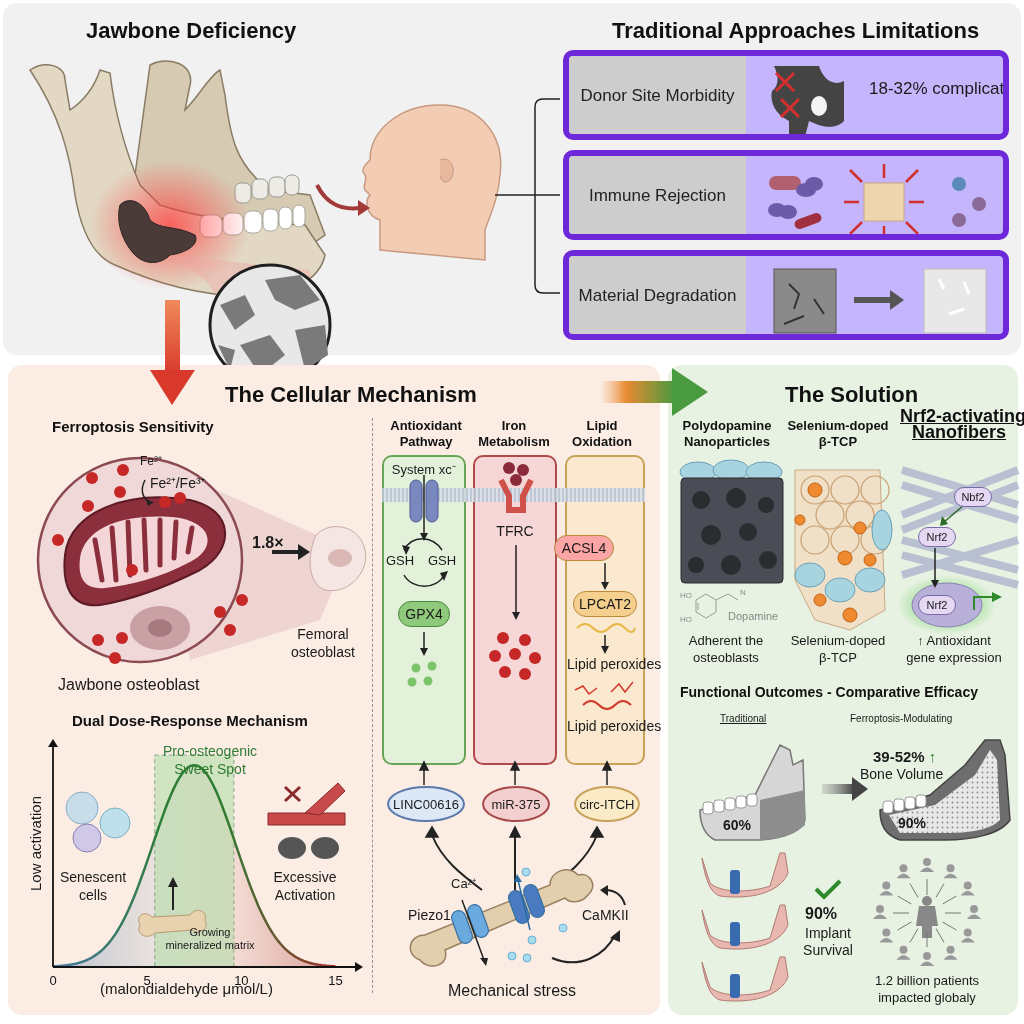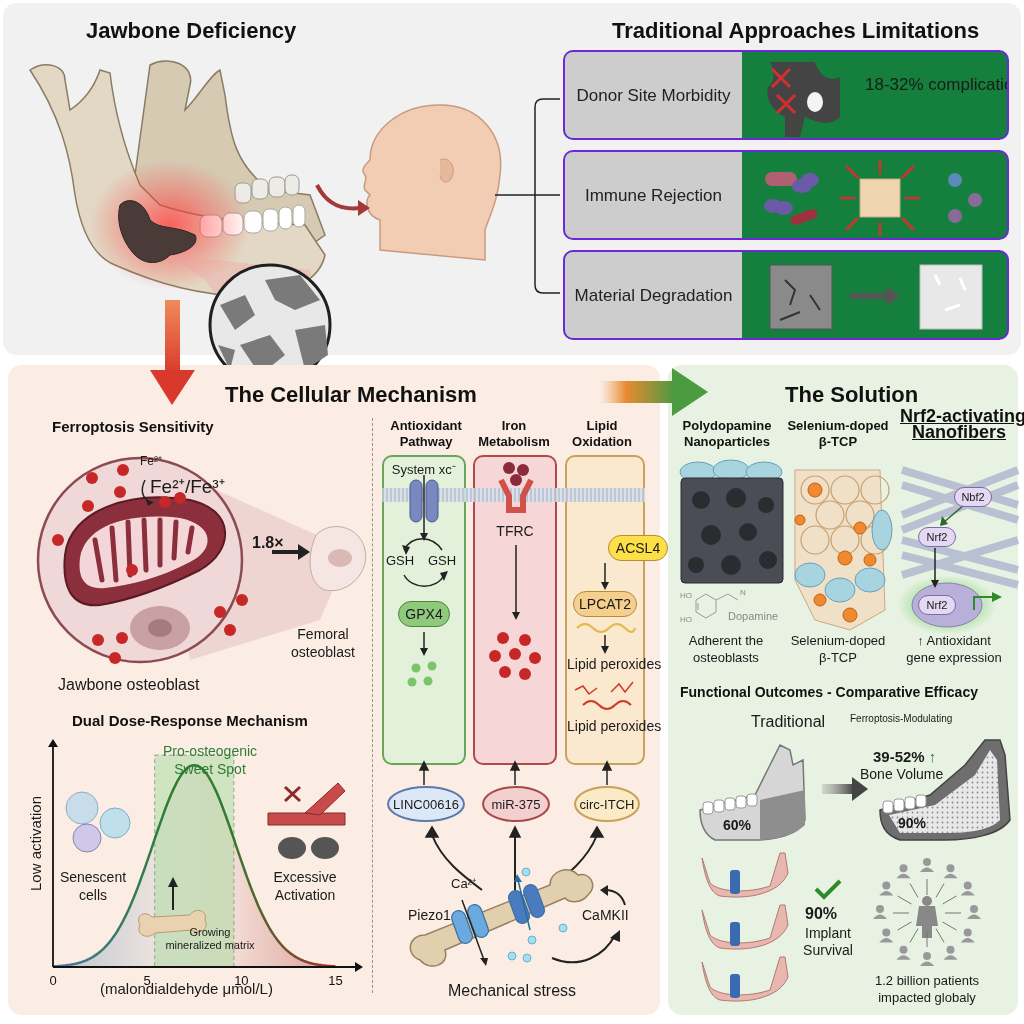--- a/index.html
+++ b/index.html
@@ -11,21 +11,21 @@
   #mech-panel { left: 8px; top: 365px; width: 652px; height: 650px; background: #fbede4; }
   #sol-panel { left: 668px; top: 365px; width: 350px; height: 650px; background: #e8f2e2; }
 
   .h-title { position: absolute; font-weight: bold; font-size: 22px; color: #111; white-space: nowrap; }
   .h-sub { position: absolute; font-weight: bold; font-size: 15px; color: #111; white-space: nowrap; text-align: center; line-height: 17px; }
   .txt { position: absolute; white-space: nowrap; text-align: center; }
 
   svg { position: absolute; overflow: visible; }
 
   
-  .lim-row { position: absolute; left: 563px; width: 446px; height: 90px; border: 2px solid #6d28d9; border-radius: 10px; background: #15803d; overflow: hidden; }
+  .lim-row { position: absolute; left: 563px; width: 446px; height: 90px; border: 6px solid #6d28d9; border-radius: 10px; background: #c4b5fd; overflow: hidden; }
   .lim-row .lim-label { position: absolute; left: 0; top: 0; width: 177px; height: 100%; background: #cdcdcd; display: flex; align-items: center; justify-content: center; text-align: center; font-size: 17px; line-height: 21px; color: #222; }
 
   
   .pbox { position: absolute; border-radius: 10px; border: 2px solid; }
   .pill { position: absolute; border-radius: 14px; border: 1.5px solid; font-size: 14px; text-align: center; display: flex; align-items: center; justify-content: center; }
   .oval { position: absolute; border-radius: 50%; border: 2px solid; font-size: 13px; display: flex; align-items: center; justify-content: center; }
 </style>
 </head>
 <body>
 
@@ -208,21 +208,21 @@
       <circle cx="95" cy="218" r="6"></circle>
   </g>
   <path d="M125 40 C120 50,122 58,130 62" stroke="#222" stroke-width="1.5" fill="none"></path>
   <polygon points="126,60 134,62 128,66" fill="#222"></polygon>
   <rect x="252" y="110" width="28" height="4" fill="#222"></rect>
     <polygon points="278,104 290,112 278,120" fill="#222"></polygon>
   <path d="M296 95 C310 80,340 85,345 110 C350 130,330 155,305 150 C290 145,285 120,296 95 Z" fill="#f5e6e3" stroke="#c9a9a4" stroke-width="1"></path>
   <ellipse cx="320" cy="118" rx="12" ry="9" fill="#d9b8b5"></ellipse>
 </svg>
 <div class="txt" style="left:140px;top:452px;font-size:12px;">Fe²⁺</div>
-<div class="txt" style="left:150px;top:473px;font-size:19px;">Fe²⁺/Fe³⁺</div>
+<div class="txt" style="left:150px;top:473px;font-size:14px;">Fe²⁺/Fe³⁺</div>
 <div class="txt" style="left:252px;top:534px;font-size:16px;font-weight:bold;">1.8×</div>
 <div class="txt" style="left:288px;top:625px;font-size:14px;line-height:18px;width:70px;">
   <span>Femoral</span><br>
   <span>osteoblast</span>
 </div>
 <div class="txt" style="left:58px;top:676px;font-size:16px;">Jawbone osteoblast</div>
 
 <div class="h-sub" style="left:72px;top:712px;">Dual Dose-Response Mechanism</div>
 <svg id="chart" style="left:20px;top:735px;" width="345" height="270">
     <defs>
@@ -340,21 +340,21 @@
       <circle cx="52" cy="180" r="6"></circle>
       <circle cx="22" cy="196" r="6"></circle>
       <circle cx="42" cy="194" r="6"></circle>
       <circle cx="62" cy="198" r="6"></circle>
       <circle cx="32" cy="212" r="6"></circle>
       <circle cx="52" cy="214" r="6"></circle>
     </g>
 </svg>
 <div class="txt" style="left:490px;top:523px;font-size:14px;width:50px;">TFRC</div>
 
-<div class="pill" style="left:608px;top:535px;width:60px;height:26px;background:#fde047;border-color:#b88a3a;">ACSL4</div>
+<div class="pill" style="left:554px;top:535px;width:60px;height:26px;background:#fca5a5;border-color:#b88a3a;">ACSL4</div>
 <div class="pill" style="left:573px;top:591px;width:64px;height:26px;background:#f4cf8e;border-color:#b88a3a;">LPCAT2</div>
 <svg style="left:565px;top:560px;" width="80" height="150">
   <path d="M40 3 L40 24" stroke="#222" stroke-width="1.5"></path>
     <polygon points="36,22 44,22 40,30" fill="#222"></polygon>
   <path d="M12 68 Q20 60 28 68 T44 68 T60 68 T70 68" stroke="#e6b84a" stroke-width="2" fill="none"></path>
   <path d="M40 75 L40 88" stroke="#222" stroke-width="1.5"></path>
     <polygon points="36,86 44,86 40,94" fill="#222"></polygon>
   <path d="M10 130 L18 126 L24 134 L32 128" stroke="#d03a2a" stroke-width="1.5" fill="none"></path>
   <path d="M46 132 L54 124 L60 132 L68 122" stroke="#d03a2a" stroke-width="1.5" fill="none"></path>
   <path d="M18 145 Q26 137 34 145 T50 145 T66 145" stroke="#d03a2a" stroke-width="2" fill="none"></path>
@@ -519,21 +519,21 @@
 <div class="txt" style="left:785px;top:632px;width:106px;font-size:13px;line-height:17px;">
   <span>Selenium-doped</span><br>
   <span>β-TCP</span>
 </div>
 <div class="txt" style="left:898px;top:632px;width:112px;font-size:13px;line-height:17px;">
   <span>↑ Antioxidant</span><br>
   <span>gene expression</span>
 </div>
 
 <div class="h-sub" style="left:680px;top:684px;font-size:14px;">Functional Outcomes - Comparative Efficacy</div>
-<div class="txt" style="left:751px;top:713px;font-size:16px;">Traditional</div>
+<div class="txt" style="left:720px;top:713px;font-size:10px;text-decoration:underline;">Traditional</div>
 <div class="txt" style="left:850px;top:713px;font-size:10px;">Ferroptosis-Modulating</div>
 
 <svg style="left:695px;top:740px;" width="115" height="105">
   <path d="M5 70 L60 55 L75 25 L85 5 L95 10 L98 25 L108 20 L110 80 C105 95,80 100,60 100 L20 100 C10 95,5 85,5 70 Z" fill="#d6d6d6" stroke="#777" stroke-width="1.5"></path>
   <path d="M65 60 L110 50 L110 85 C100 95,80 100,65 100 Z" fill="#8e8e8e"></path>
   <g fill="#fff" stroke="#999">
       <rect x="8" y="62" width="10" height="12" rx="3"></rect>
       <rect x="19" y="60" width="10" height="12" rx="3"></rect>
       <rect x="30" y="58" width="10" height="12" rx="3"></rect>
       <rect x="41" y="56" width="10" height="12" rx="3"></rect>

